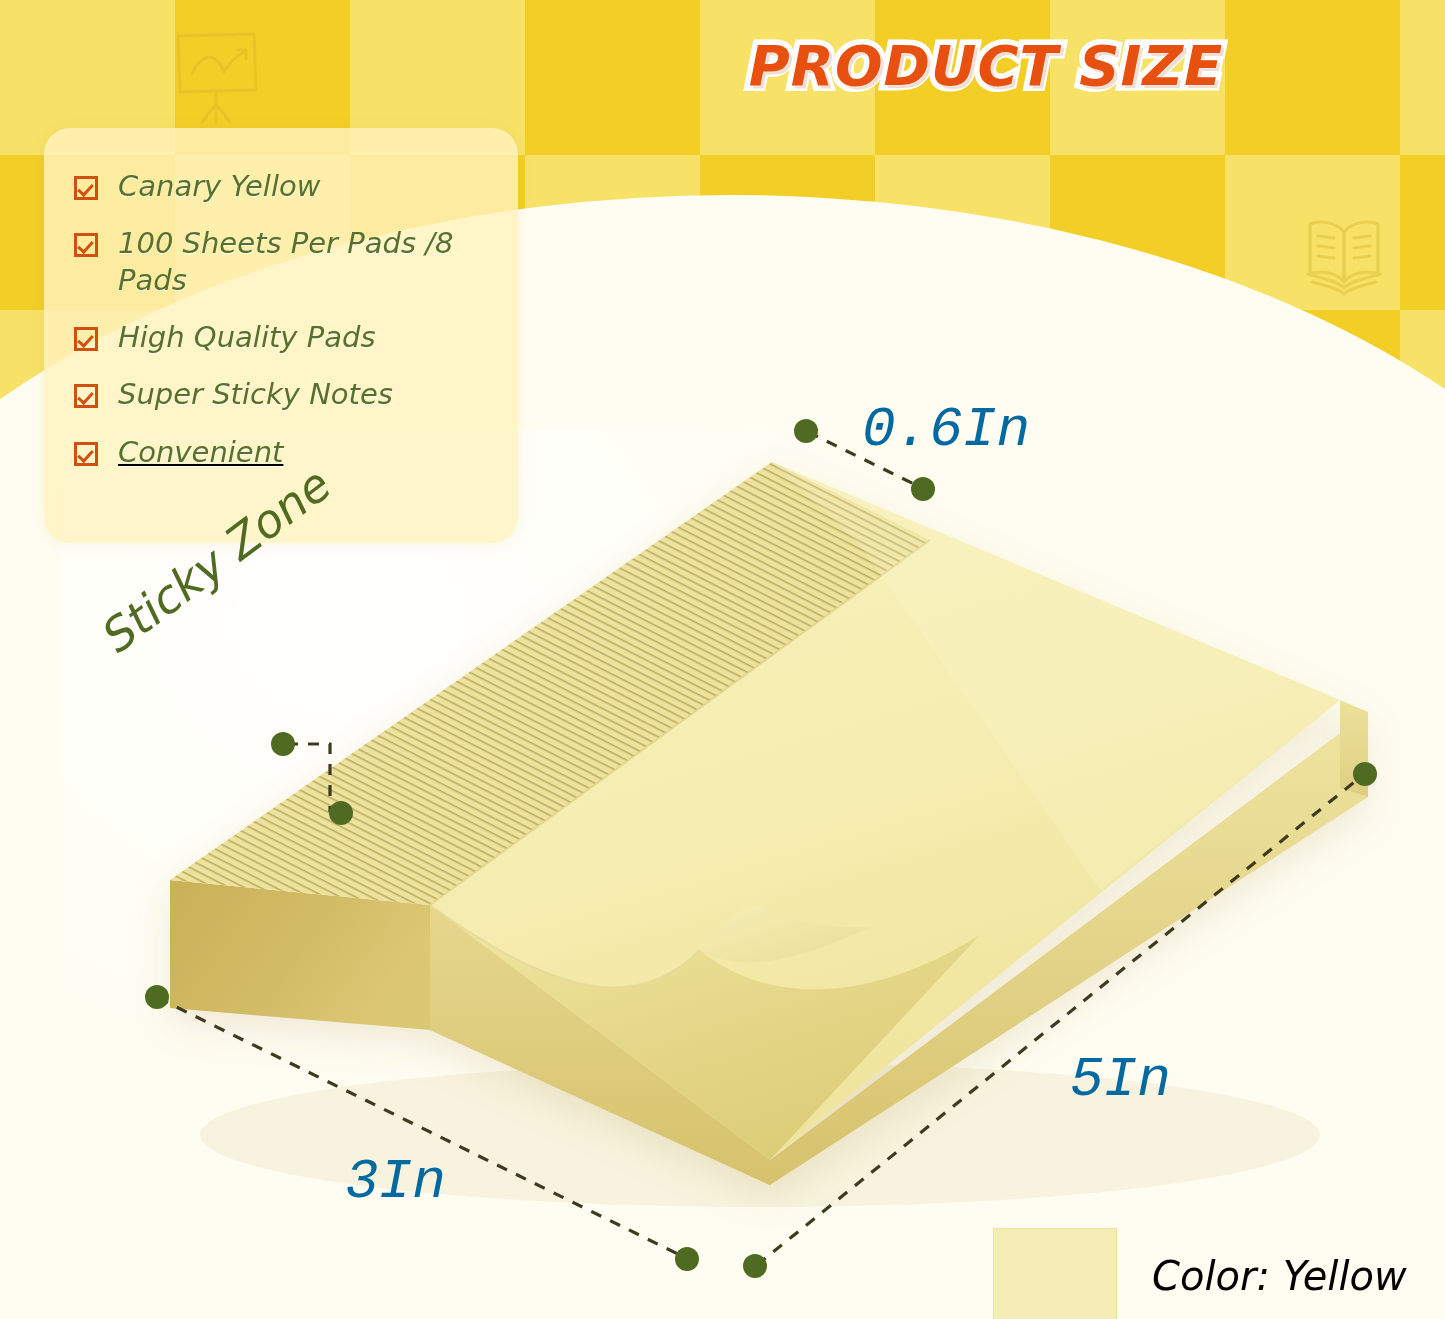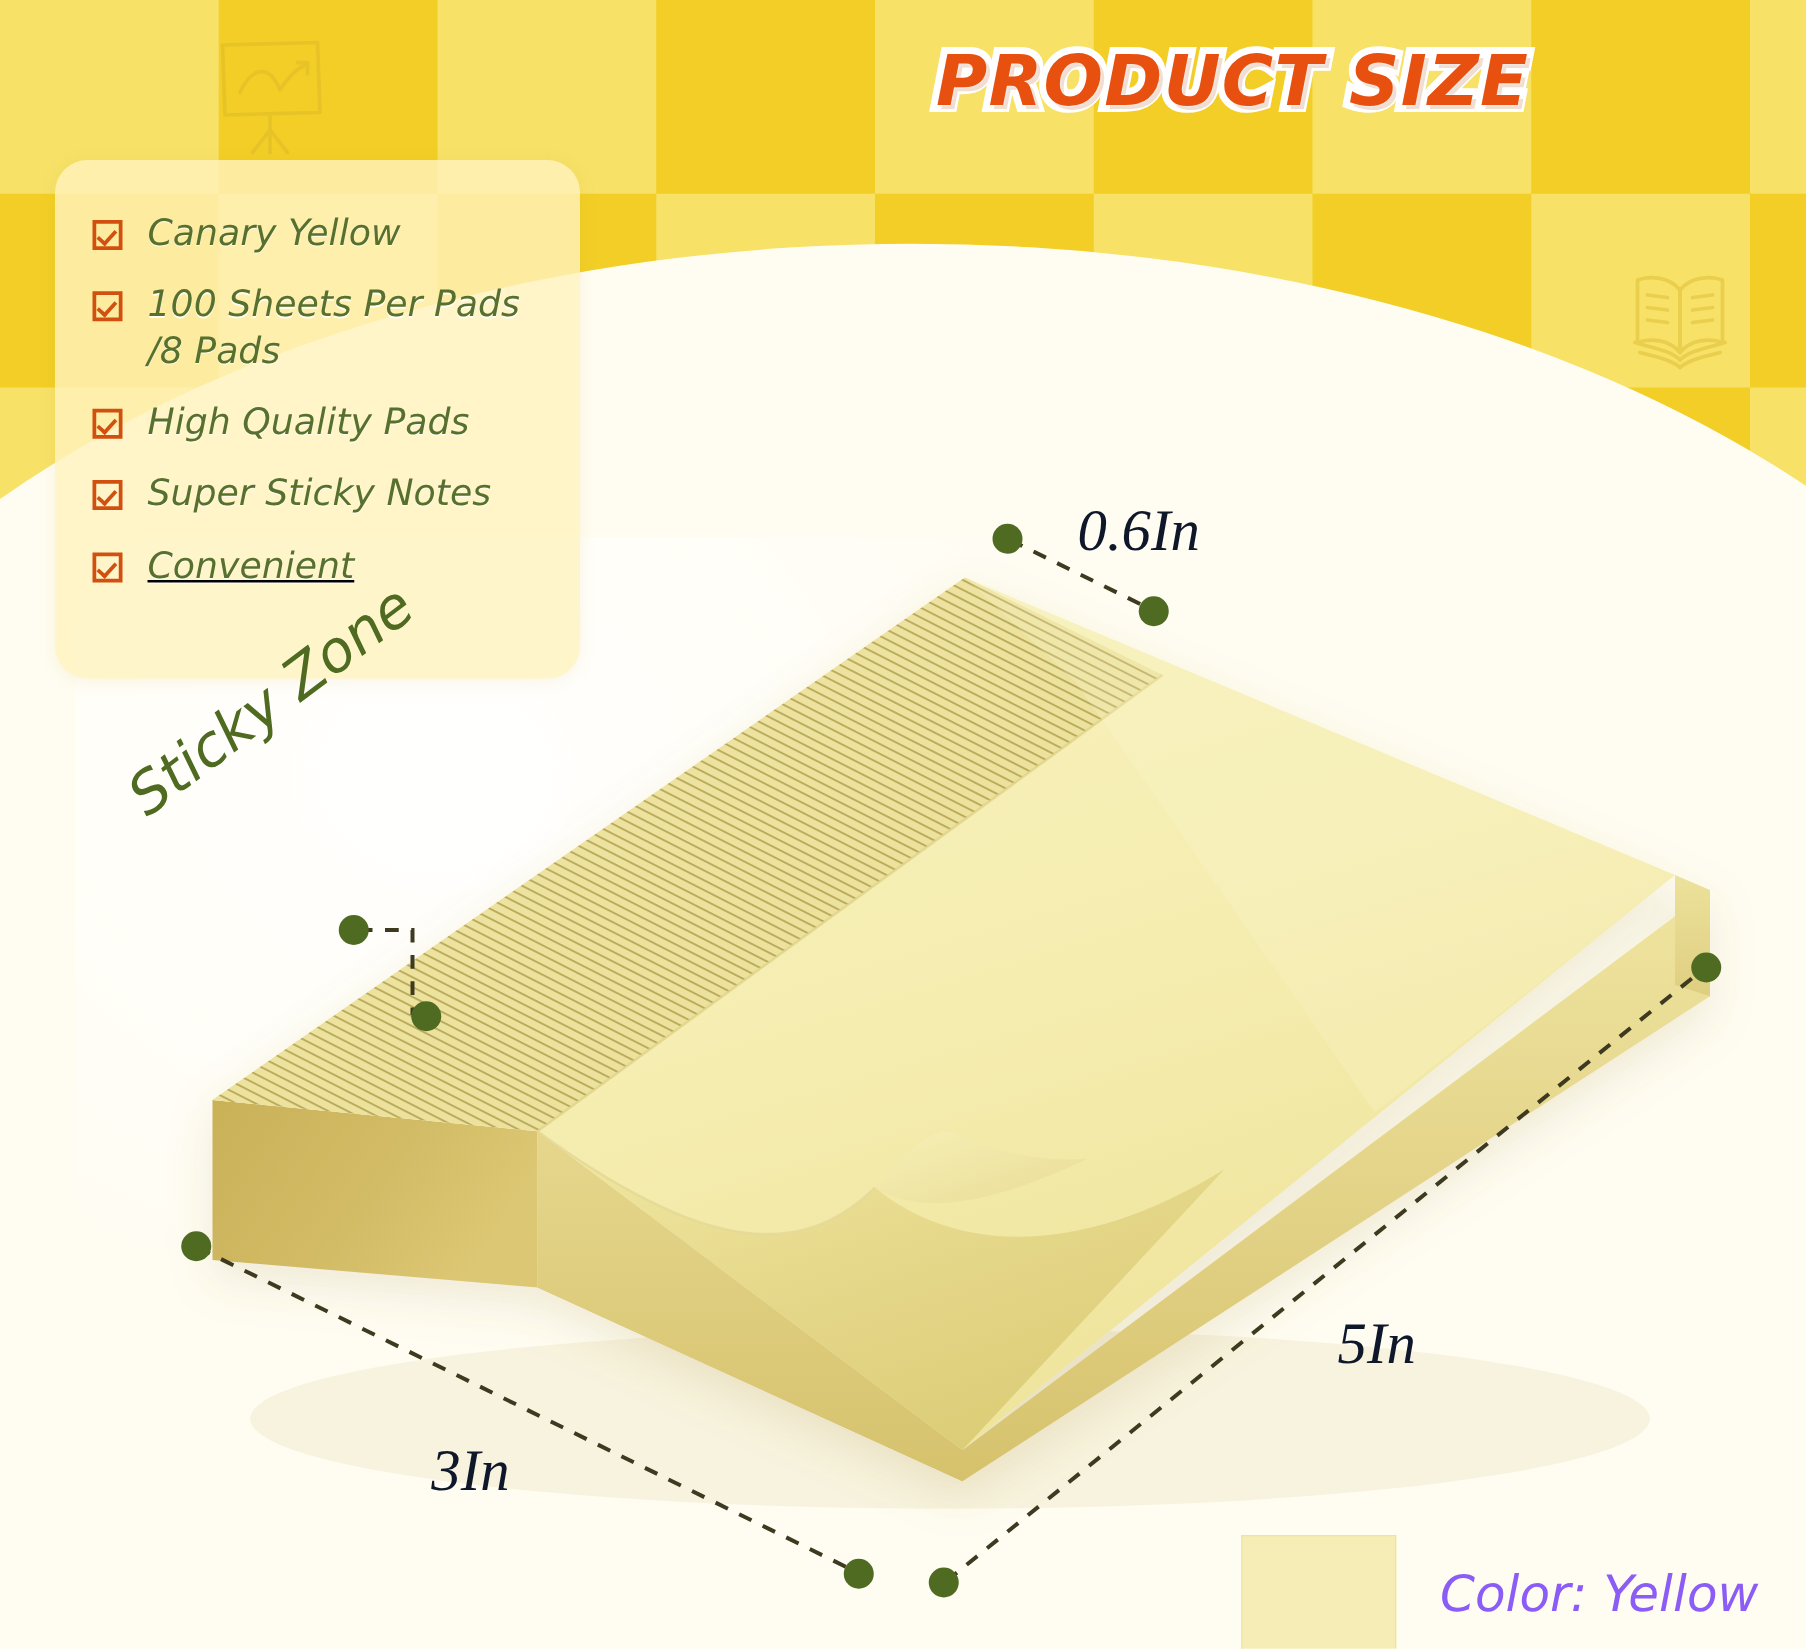--- a/index.html
+++ b/index.html
@@ -86,21 +86,21 @@
       3px 3px 0 rgba(180,70,10,0.18);
     white-space: nowrap;
     line-height: 1.06;
   }
 
   
   .feature-card {
     position: absolute;
     left: 44px;
     top: 128px;
-    width: 420px;
+    width: 474px;
     height: 415px;
     background: rgba(255,243,190,0.80);
     border-radius: 26px;
     box-shadow: 0 2px 14px rgba(190,160,40,0.10);
     padding: 40px 28px 20px 30px;
     box-sizing: border-box;
   }
   .feature-list {
     list-style: none;
     margin: 0;
@@ -149,24 +149,24 @@
     left: 0;
     top: 0;
     width: 1445px;
     height: 1319px;
     pointer-events: none;
   }
 
   
   .dim-label {
     position: absolute;
-    font-family: Liberation Serif, serif;
+    font-family: Liberation Mono, monospace;
     font-style: italic;
-    font-size: 47px;
-    color: #0f172a;
+    font-size: 56px;
+    color: #0369a1;
     white-space: nowrap;
   }
   .dim-06 { left: 862px; top: 398px; }
   .dim-5in { left: 1070px; top: 1048px; }
   .dim-3in { left: 345px; top: 1150px; }
   .sticky-zone-label {
     position: absolute;
     left: 92px;
     top: 620px;
     font-family: "DejaVu Sans", sans-serif;
@@ -189,21 +189,21 @@
     border: 1px solid #EDE4A4;
     box-sizing: border-box;
   }
   .swatch-label {
     position: absolute;
     left: 1152px;
     top: 1253px;
     font-family: "DejaVu Sans", sans-serif;
     font-style: italic;
     font-size: 40px;
-    color: #8b5cf6;
+    color: #000000;
     white-space: nowrap;
   }
 </style>
 </head>
 <body>
 
 <div id="infographic">
 
   <div class="bg-layer">
     <div class="checker-base">

